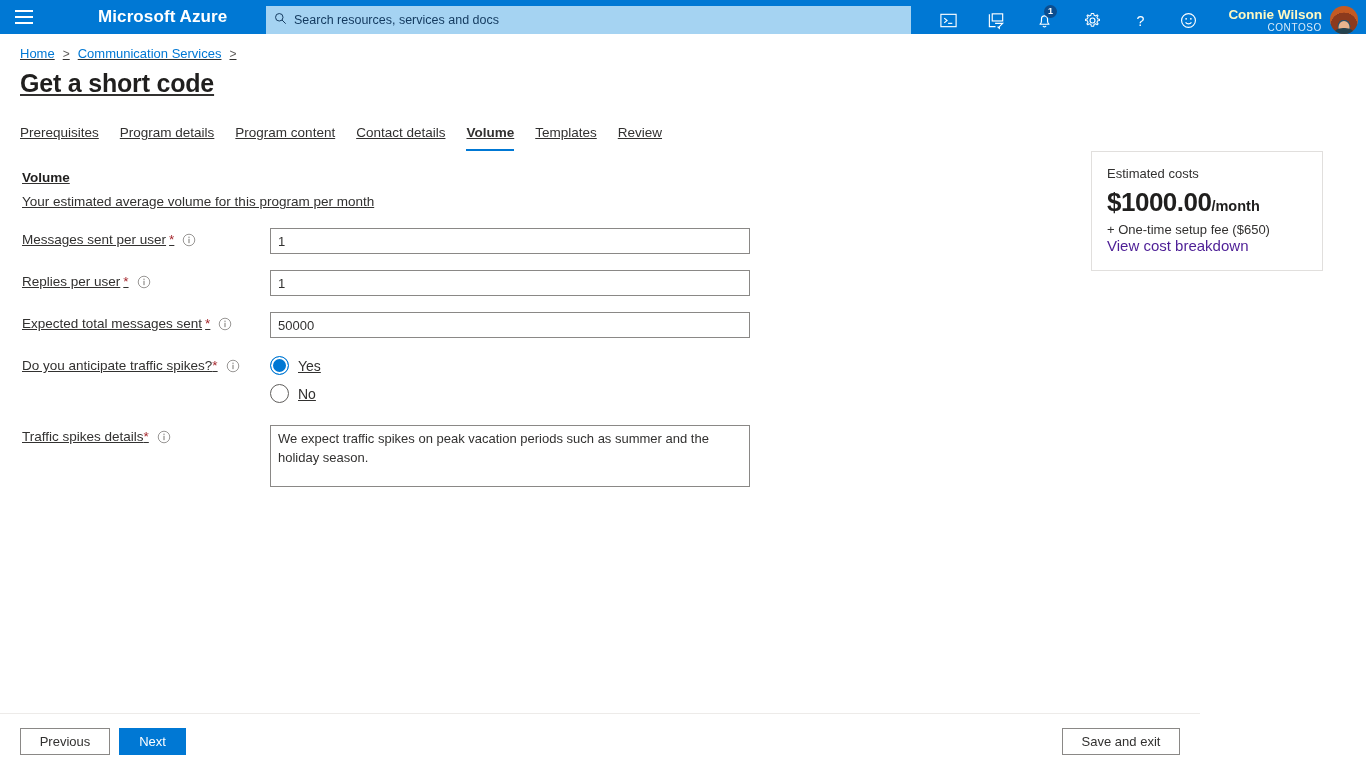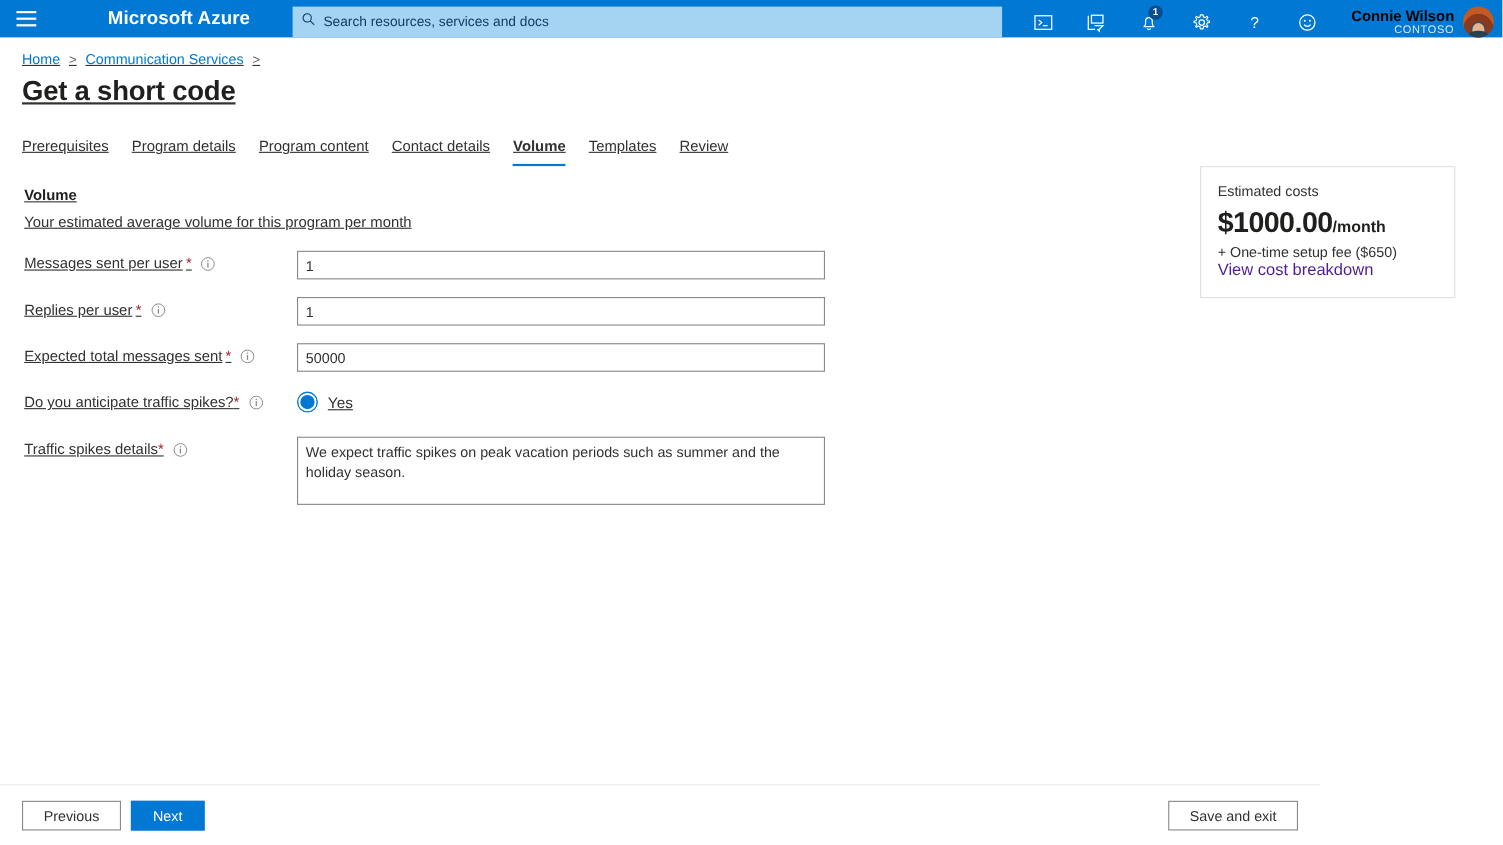--- a/index.html
+++ b/index.html
@@ -78,21 +78,21 @@
     font-weight: 600;
   }
   .userblock {
     position: absolute;
     right: 8px; top: 0;
     height: 40px;
     display: flex; align-items: center;
     gap: 8px; cursor: pointer;
   }
   .usertext { text-align: right; line-height: 1.12; }
-  .uname { color: #000000; font-size: 13.5px; font-weight: 600; white-space: nowrap; }
+  .uname { color: #fef9c3; font-size: 13.5px; font-weight: 600; white-space: nowrap; }
   .uorg { color: #d8eaf8; font-size: 10px; letter-spacing: .6px; }
   .avatar {
     width: 28px; height: 28px; border-radius: 50%;
     background: radial-gradient(circle at 50% 72%, #2d4f63 0 26%, #8c3a1d 27% 55%, #c45a23 56% 100%);
     overflow: hidden; position: relative; flex: 0 0 auto;
   }
   .avatar::after {
     content:""; position:absolute; left:50%; top:54%;
     transform: translateX(-50%);
     width: 11px; height: 12px; border-radius: 50% 50% 45% 45%;
@@ -417,20 +417,24 @@
               <rect x="7.35" y="6.6" width="1.3" height="5" fill="#8a8886"></rect>
             </svg>
           </span>
         </div>
         <div class="fctl">
           <div class="radio-group">
             <div class="radio-opt sel">
               <span class="radio-dot"></span>
               <span class="radio-label">Yes</span>
             </div>
+            <div class="radio-opt">
+              <span class="radio-dot"></span>
+              <span class="radio-label">No</span>
+            </div>
           </div>
         </div>
       </div>
 
       <div class="frow" style="margin-top:22px;">
         <div class="flabel">
           <span>Traffic spikes details</span>
           <span class="req tight">*</span>
           <span class="infoico">
             <svg width="14" height="14" viewBox="0 0 16 16">

